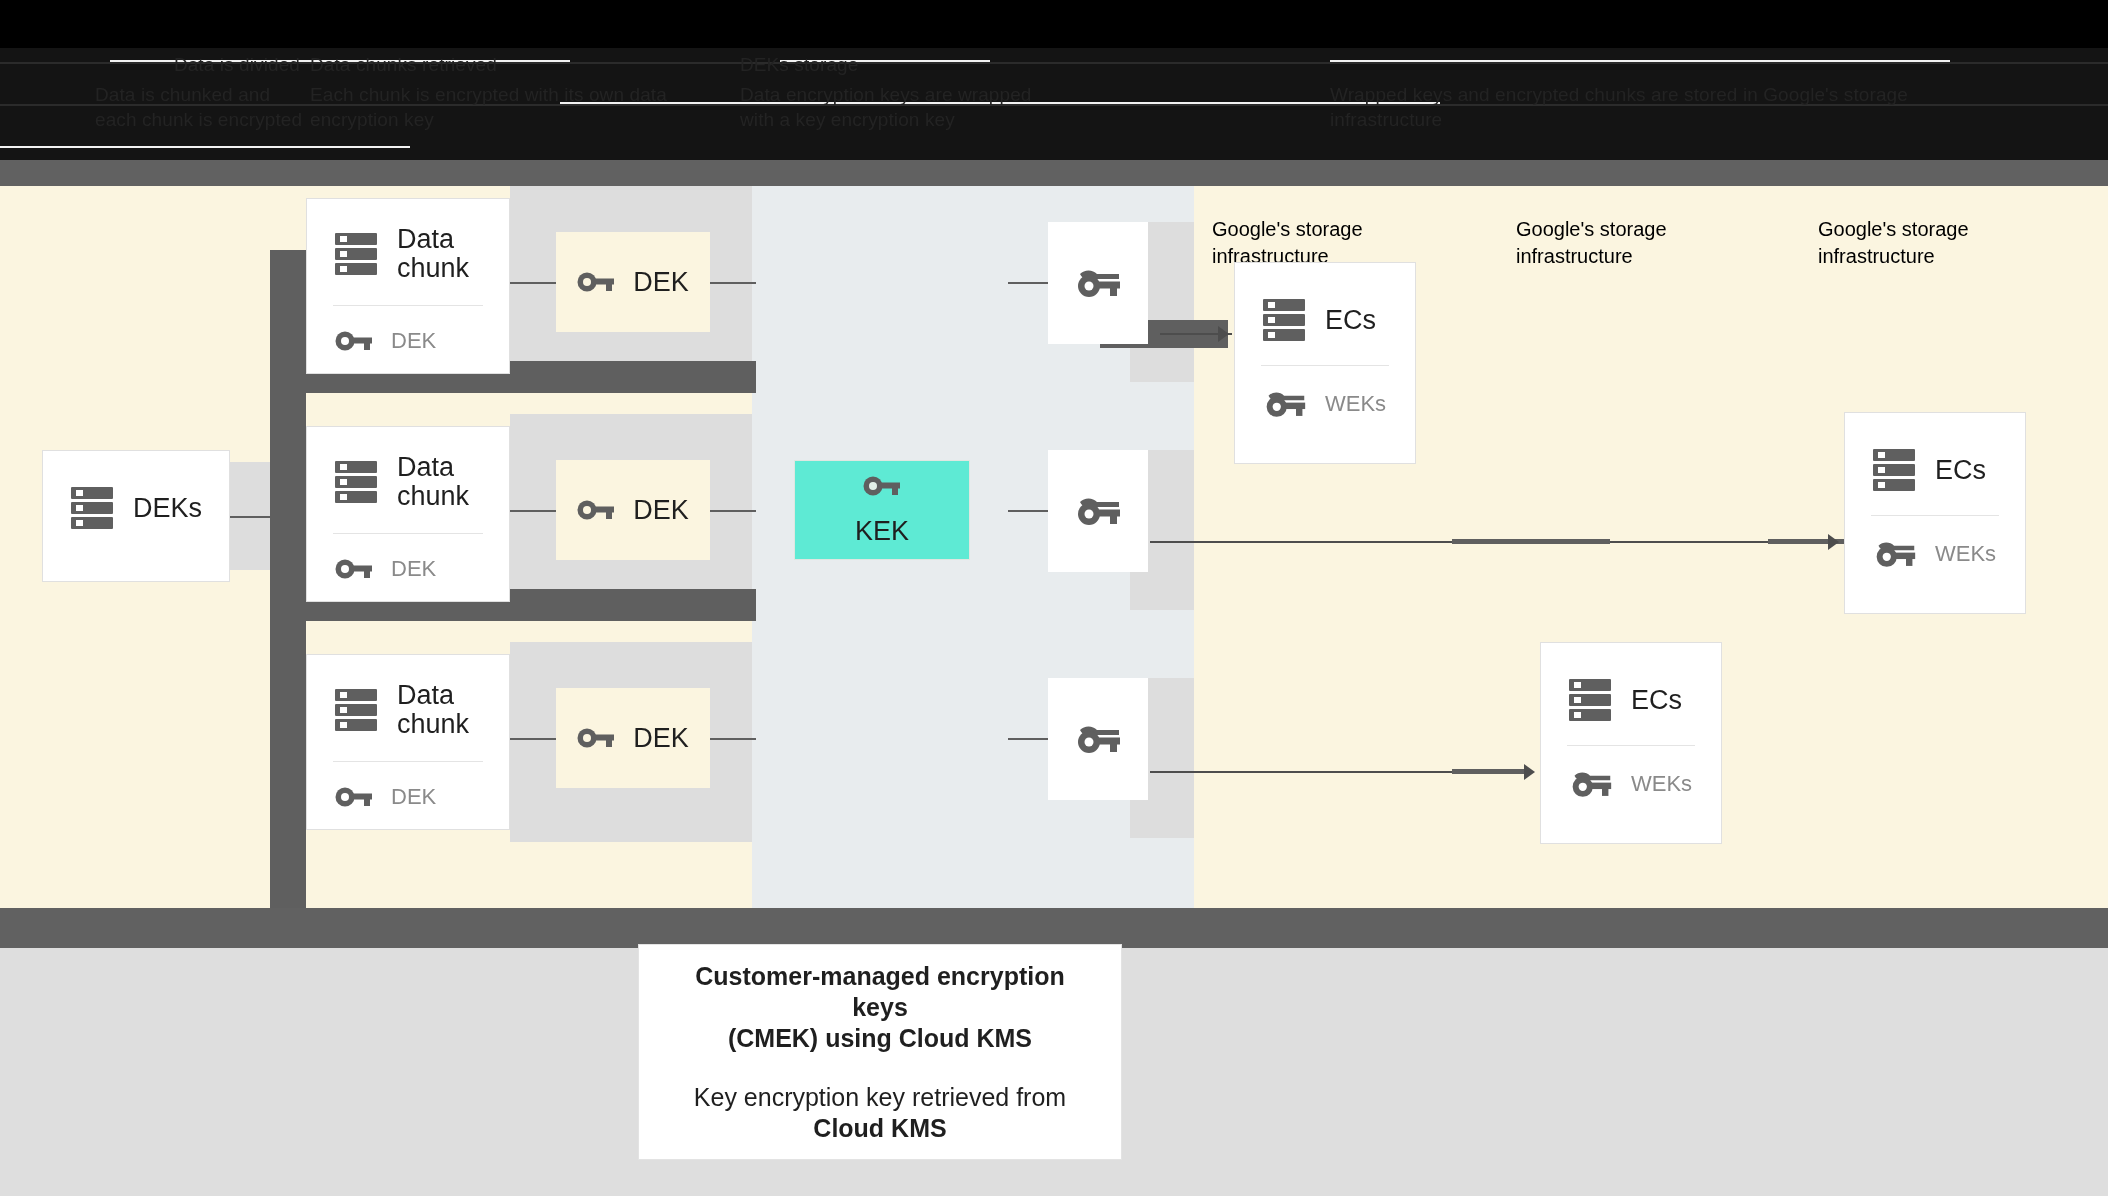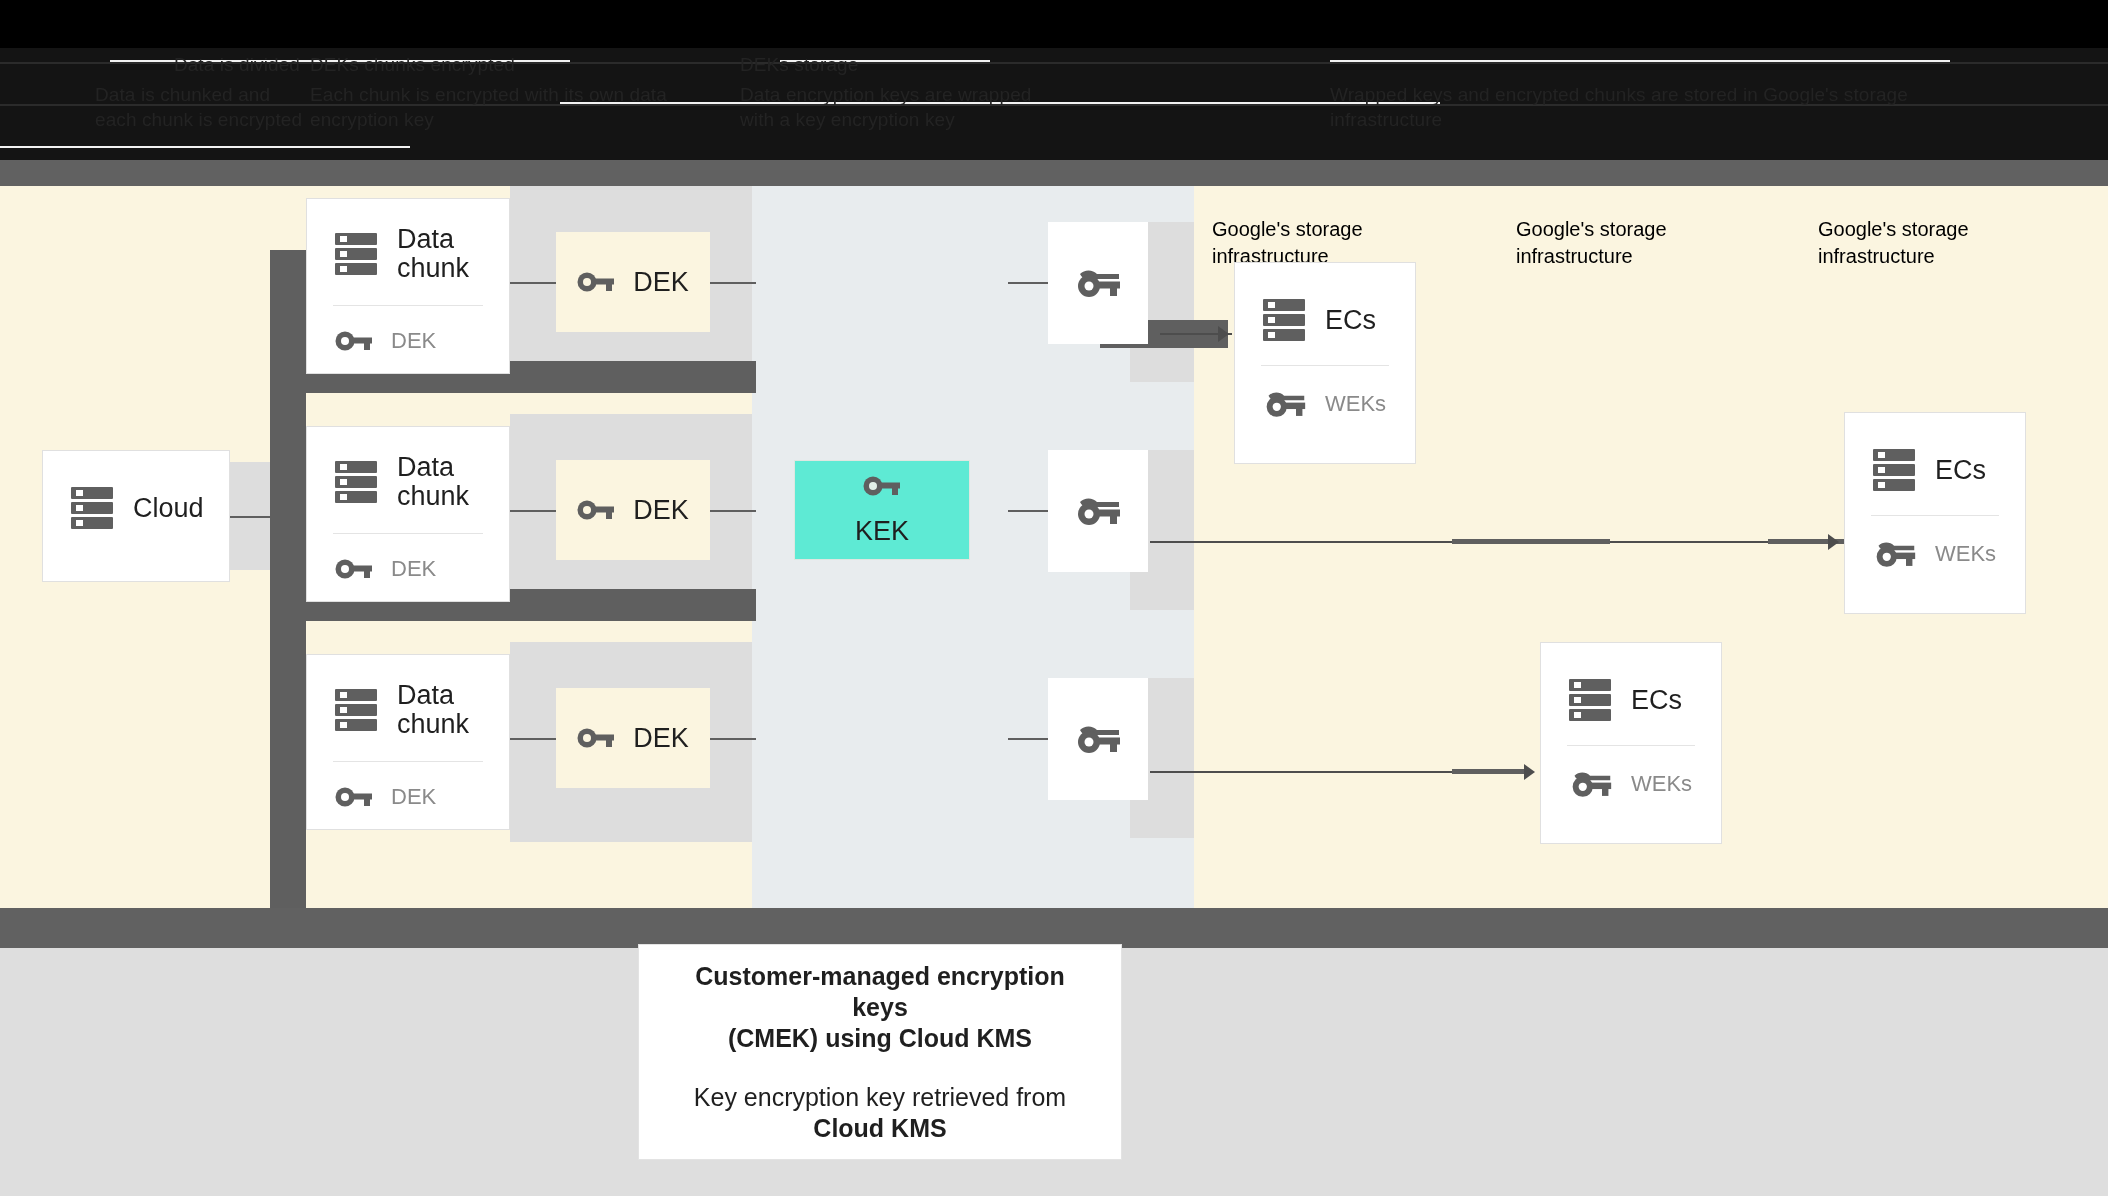--- a/index.html
+++ b/index.html
@@ -68,21 +68,21 @@
       <div class="tb-rule" style="left:0;top:56px;width:2108px;"></div>
       <div class="tb-rule light" style="left:110px;top:12px;width:190px;"></div>
       <div class="tb-rule light" style="left:300px;top:12px;width:270px;"></div>
       <div class="tb-rule light" style="left:780px;top:12px;width:210px;"></div>
       <div class="tb-rule light" style="left:1330px;top:12px;width:620px;"></div>
       <div class="tb-rule light" style="left:560px;top:54px;width:880px;"></div>
       <div class="tb-rule light" style="left:0;top:98px;width:160px;"></div>
       <div class="tb-rule light" style="left:160px;top:98px;width:250px;"></div>
 
       <div class="tb-col" style="left:100px;top:4px;width:200px;text-align:right;">Data is divided</div>
-      <div class="tb-col" style="left:310px;top:4px;width:430px;">DEKs chunks encrypted</div>
+      <div class="tb-col" style="left:310px;top:4px;width:430px;">Data chunks retrieved</div>
       <div class="tb-col" style="left:740px;top:4px;width:320px;">DEKs storage</div>
 
       <div class="tb-col" style="left:95px;top:34px;width:210px;">Data is chunked and each chunk is encrypted</div>
       <div class="tb-col" style="left:310px;top:34px;width:430px;">Each chunk is encrypted with its own data encryption key</div>
       <div class="tb-col" style="left:740px;top:34px;width:330px;">Data encryption keys are wrapped with a key encryption key</div>
       <div class="tb-col" style="left:1330px;top:34px;width:650px;">Wrapped keys and encrypted chunks are stored in Google's storage infrastructure</div>
     </div>
   </div>
 
   <div class="headerbar"></div>
@@ -139,21 +139,21 @@
         <span>
           <svg width="42" height="46" viewBox="0 0 42 46">
             <rect x="0" y="2" width="42" height="12" rx="1" fill="#5f5f5f"></rect>
             <rect x="5" y="5" width="7" height="6" fill="#ffffff"></rect>
             <rect x="0" y="17" width="42" height="12" rx="1" fill="#5f5f5f"></rect>
             <rect x="5" y="20" width="7" height="6" fill="#ffffff"></rect>
             <rect x="0" y="32" width="42" height="12" rx="1" fill="#5f5f5f"></rect>
             <rect x="5" y="35" width="7" height="6" fill="#ffffff"></rect>
           </svg>
         </span>
-        <span class="title">Cloud</span>
+        <span class="title">DEKs</span>
       </div>
     </div>
 
     <div class="card" style="left:306px;top:12px;width:204px;height:176px;">
       <div class="top">
         <span>
           <svg width="42" height="46" viewBox="0 0 42 46">
             <rect x="0" y="2" width="42" height="12" rx="1" fill="#5f5f5f"></rect>
               <rect x="5" y="5" width="7" height="6" fill="#fff"></rect>
             <rect x="0" y="17" width="42" height="12" rx="1" fill="#5f5f5f"></rect>

